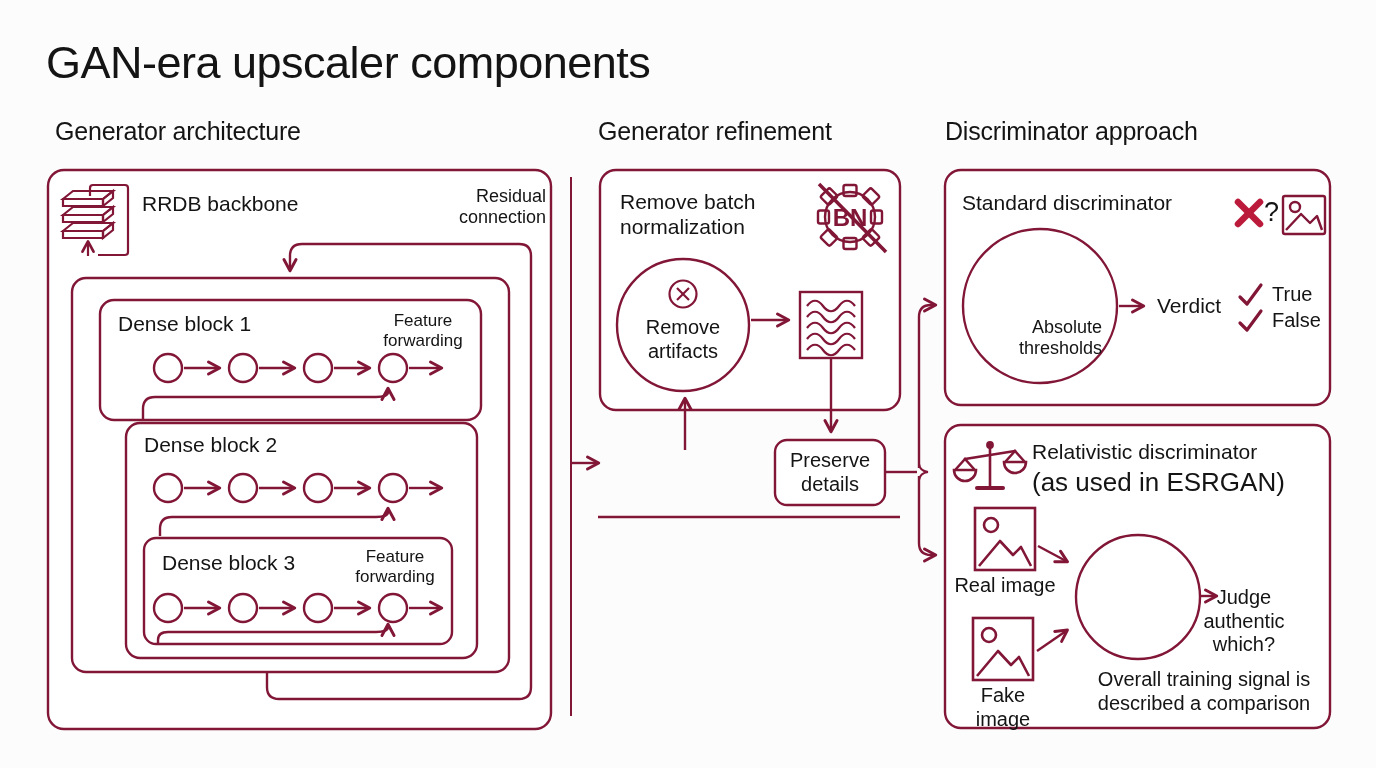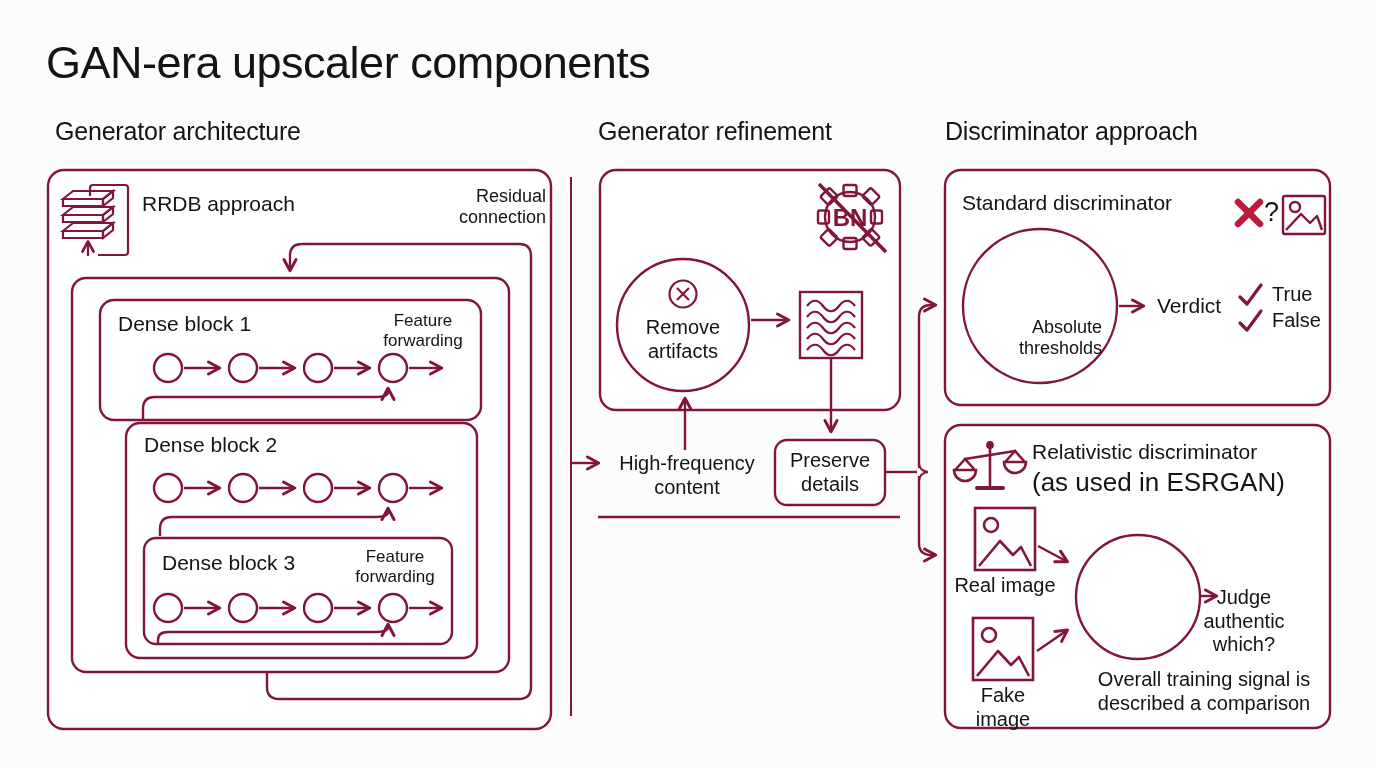--- a/index.html
+++ b/index.html
@@ -200,31 +200,31 @@
       <path d="M 1037,651 L 1066,631" marker-end="url(#arr)"></path>
       <path d="M 1201,596 L 1215,596" marker-end="url(#arr)"></path>
     </g>
   </svg>
 
   <div class="txt colhdr hdr1">Generator architecture</div>
   <div class="txt title">GAN-era upscaler components</div>
   <div class="txt colhdr hdr2">Generator refinement</div>
   <div class="txt colhdr hdr3">Discriminator approach</div>
 
-  <div class="txt lbl21" style="left:142px;top:192px;">RRDB approach</div>
+  <div class="txt lbl21" style="left:142px;top:192px;">RRDB backbone</div>
   <div class="txt lbl18 rgt" style="left:432px;top:186px;width:114px;">Residual connection</div>
 
   <div class="txt lbl21" style="left:118px;top:312px;">Dense block 1</div>
   <div class="txt lbl17 ctr" style="left:368px;top:311px;width:110px;">Feature forwarding</div>
   <div class="txt lbl21" style="left:144px;top:433px;">Dense block 2</div>
   <div class="txt lbl21" style="left:162px;top:551px;">Dense block 3</div>
   <div class="txt lbl17 ctr" style="left:342px;top:547px;width:106px;">Feature forwarding</div>
 
+  <div class="txt lbl21" style="left:620px;top:190px;width:185px;">Remove batch normalization</div>
   <div class="txt lbl20 ctr" style="left:633px;top:316px;width:100px;">Remove artifacts</div>
-  <div class="txt lbl20 ctr" style="left:606px;top:452px;width:162px;">High-frequency content</div>
   <div class="txt lbl20 ctr" style="left:783px;top:449px;width:94px;">Preserve details</div>
 
   <div class="txt lbl21" style="left:962px;top:191px;">Standard discriminator</div>
   <div class="txt" style="left:1264px;top:197px;font-size:27px;">?</div>
   <div class="txt lbl18 ctr" style="left:978px;top:317px;width:124px;text-align:right;">Absolute thresholds</div>
   <div class="txt lbl21" style="left:1157px;top:294px;">Verdict</div>
   <div class="txt lbl20" style="left:1272px;top:283px;">True</div>
   <div class="txt lbl20" style="left:1272px;top:309px;">False</div>
 
   <div class="txt lbl21" style="left:1032px;top:440px;">Relativistic discriminator</div>

